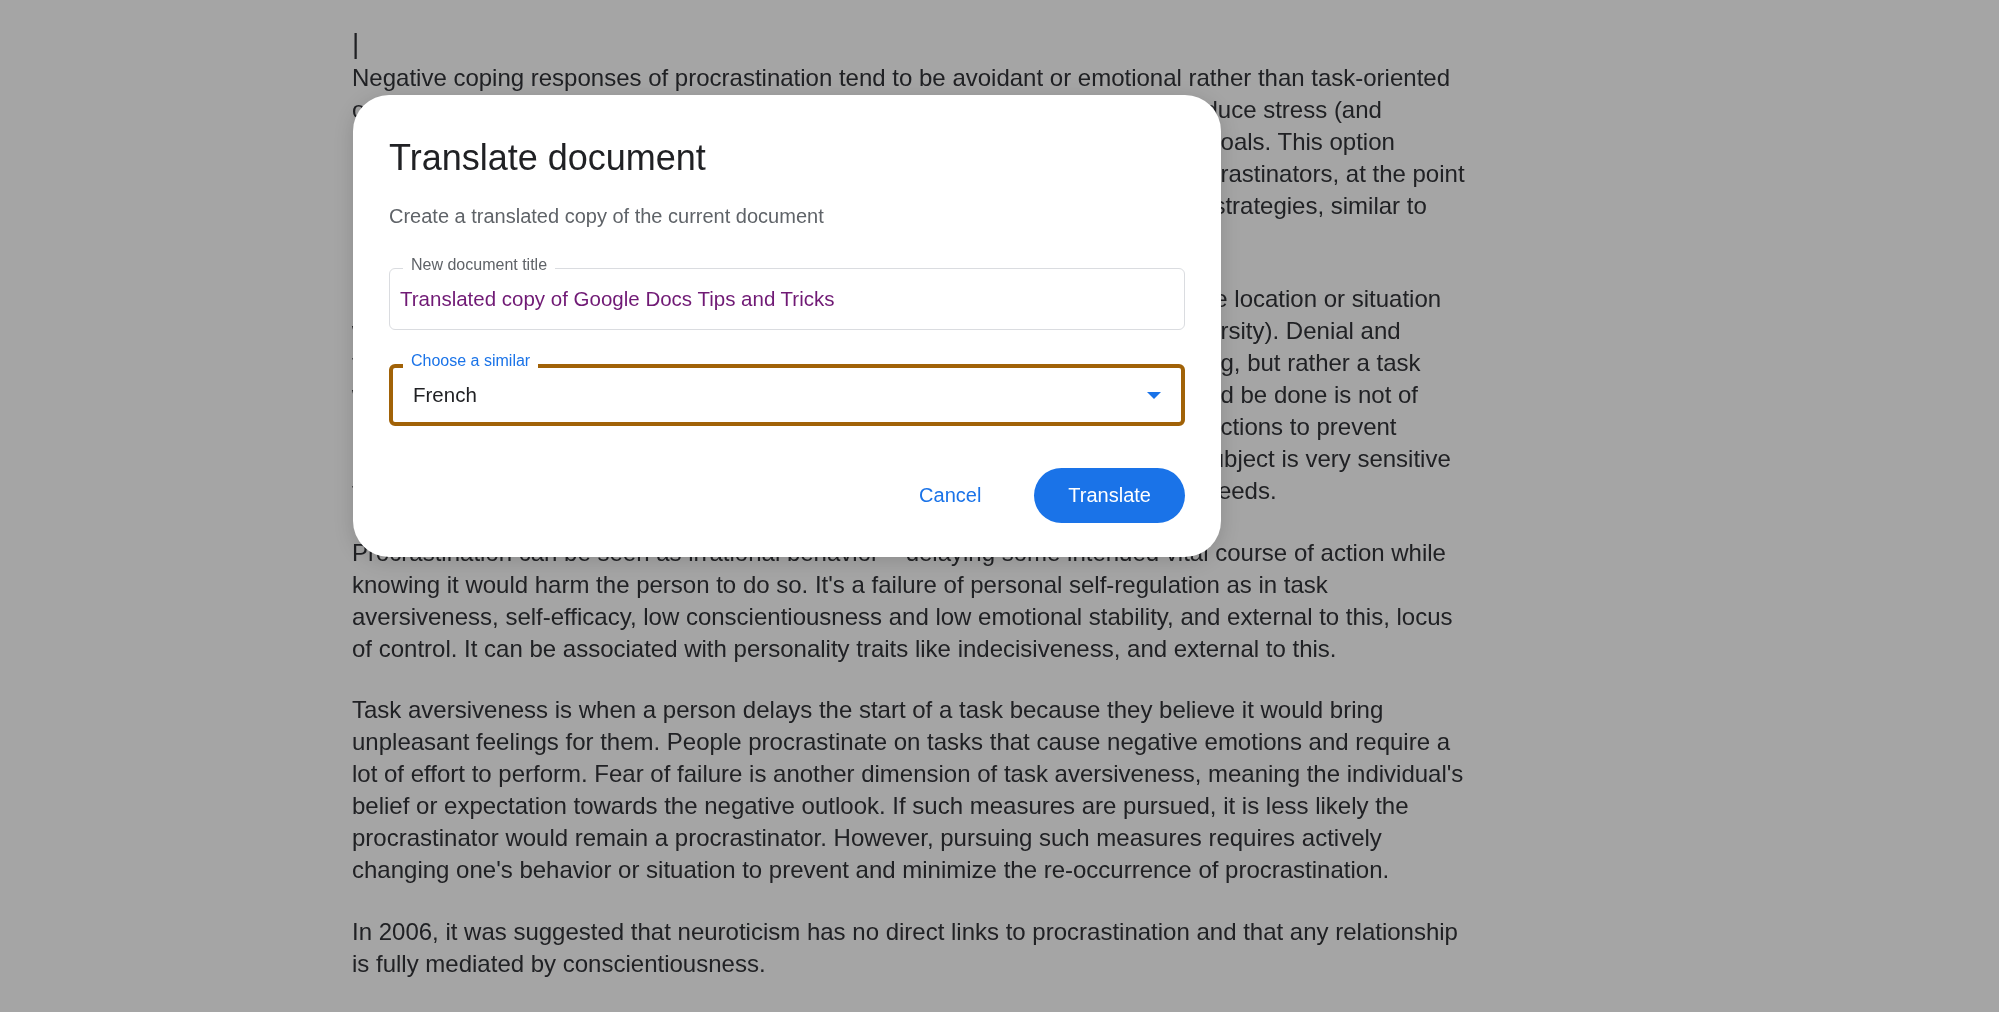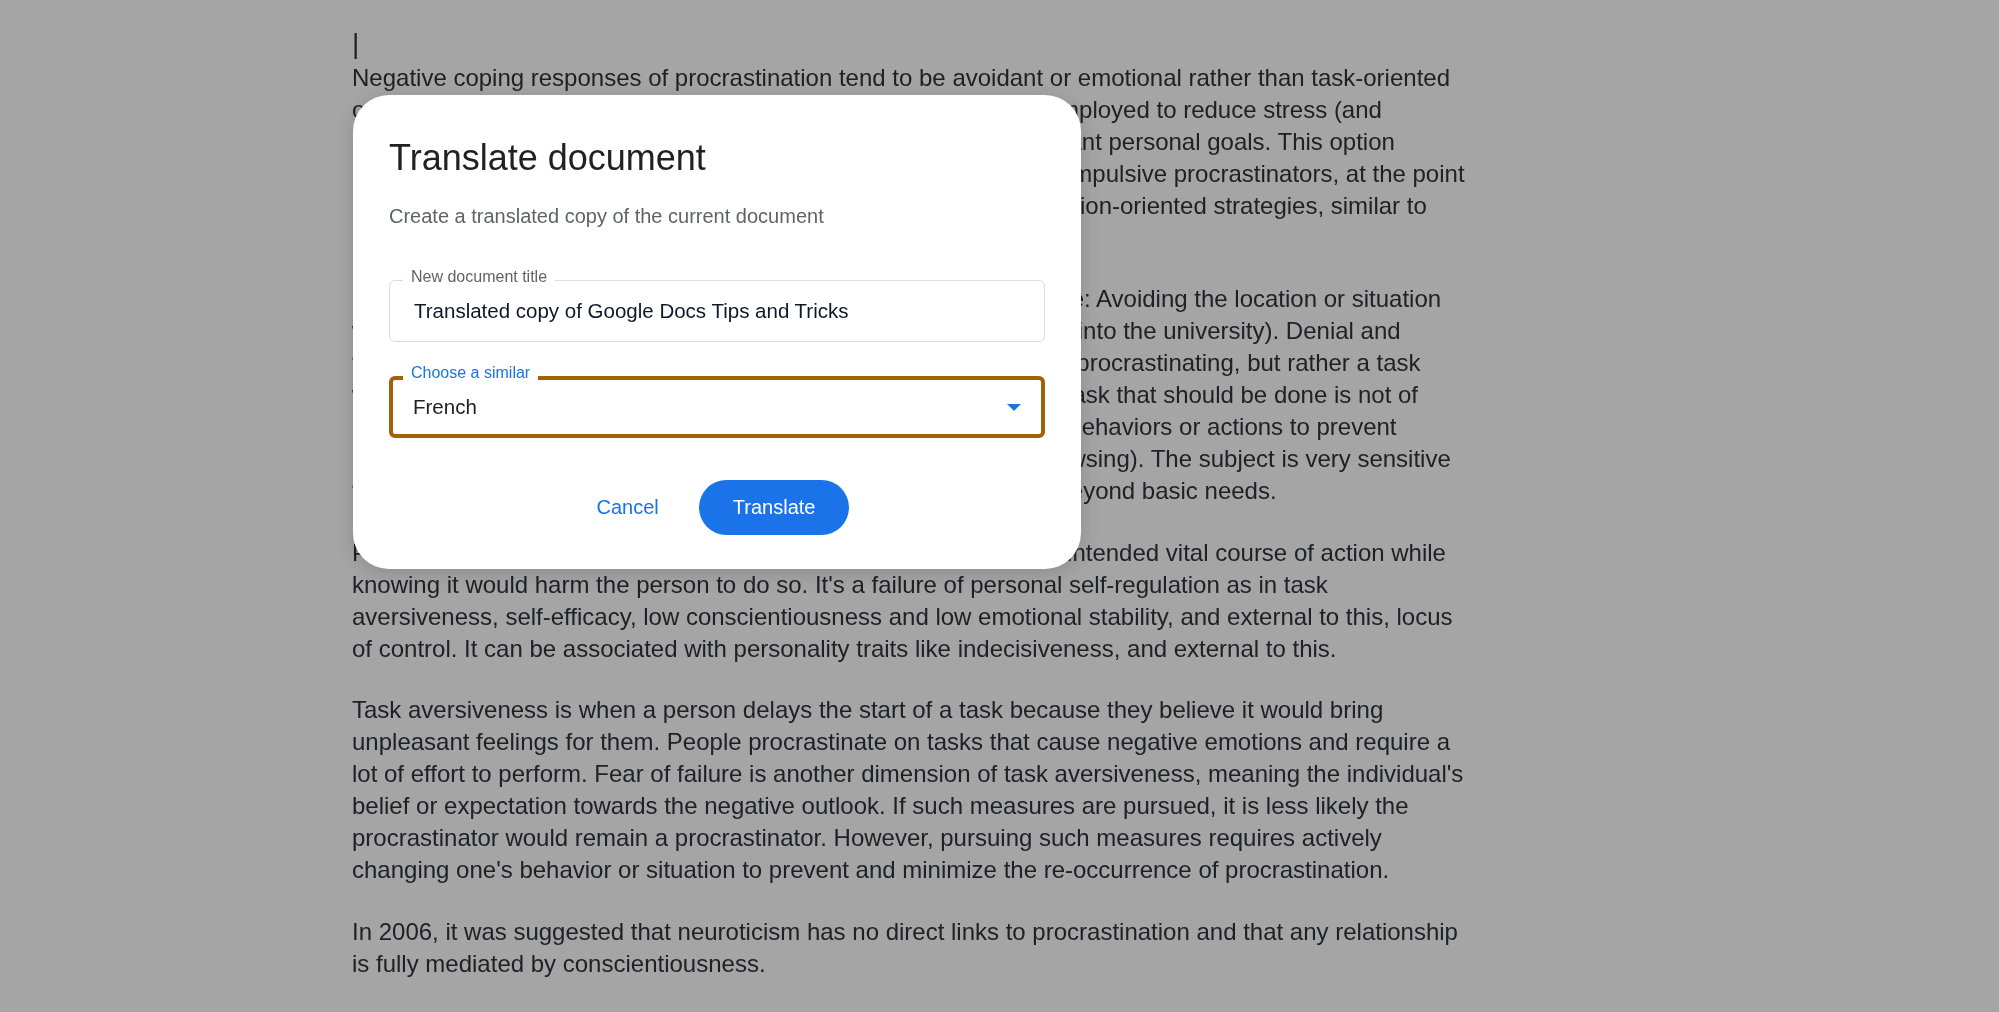--- a/index.html
+++ b/index.html
@@ -34,37 +34,37 @@
     }
     .overlay {
       position: absolute;
       inset: 0;
       background: rgba(128,128,128,0.0);
     }
     .dialog {
       position: absolute;
       left: 353px;
       top: 95px;
-      width: 728px;
+      width: 868px;
       background: #ffffff;
       border-radius: 36px;
       padding: 42px 36px 34px 36px;
       box-shadow: 0 4px 20px rgba(0,0,0,0.15);
     }
     .dialog-title {
       font-family: "Google Sans", Arial, sans-serif;
       font-size: 36px;
       font-weight: 400;
       color: #202124;
       margin-bottom: 26px;
     }
     .dialog-subtitle {
       font-size: 20px;
       color: #5f6368;
-      margin-bottom: 52px;
+      margin-bottom: 40px;
     }
     .field-wrapper {
       position: relative;
       margin-bottom: 34px;
       border-radius: 20px;
     }
     .field-label {
       position: absolute;
       top: -12px;
       left: 14px;
@@ -74,23 +74,23 @@
       color: #5f6368;
     }
     .field-label.focused {
       color: #1a73e8;
     }
     .text-input {
       width: 100%;
       height: 62px;
       border: 1px solid #dadce0;
       border-radius: 6px;
-      padding: 0 24px;
+      padding: 0 10px;
       font-size: 20.5px;
-      color: #0f172a;
+      color: #701a75;
       font-family: inherit;
       outline: none;
       background: #ffffff;
     }
     .select-wrapper {
       position: relative;
       margin-bottom: 42px;
     }
     .select-input {
       width: 100%;
@@ -108,23 +108,23 @@
     }
     .dropdown-arrow {
       width: 0;
       height: 0;
       border-left: 7px solid transparent;
       border-right: 7px solid transparent;
       border-top: 7px solid #1a73e8;
     }
     .dialog-actions {
       display: flex;
-      justify-content: center;
+      justify-content: flex-end;
       align-items: center;
-      gap: 28px;
+      gap: 41px;
     }
     .btn-cancel {
       background: transparent;
       border: none;
       color: #1a73e8;
       font-size: 20px;
       font-weight: 500;
       font-family: "Google Sans", Arial, sans-serif;
       cursor: pointer;
       padding: 10px 12px;

